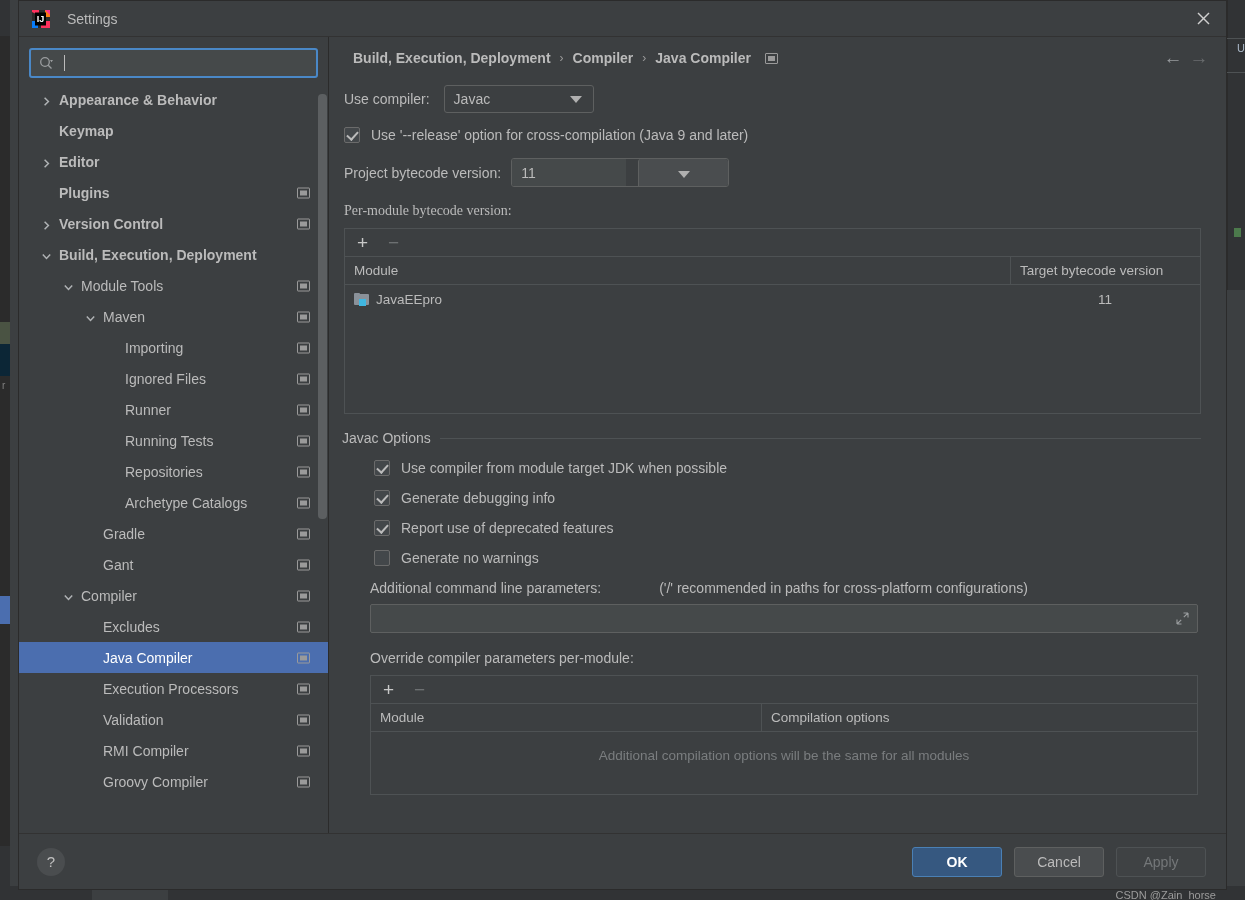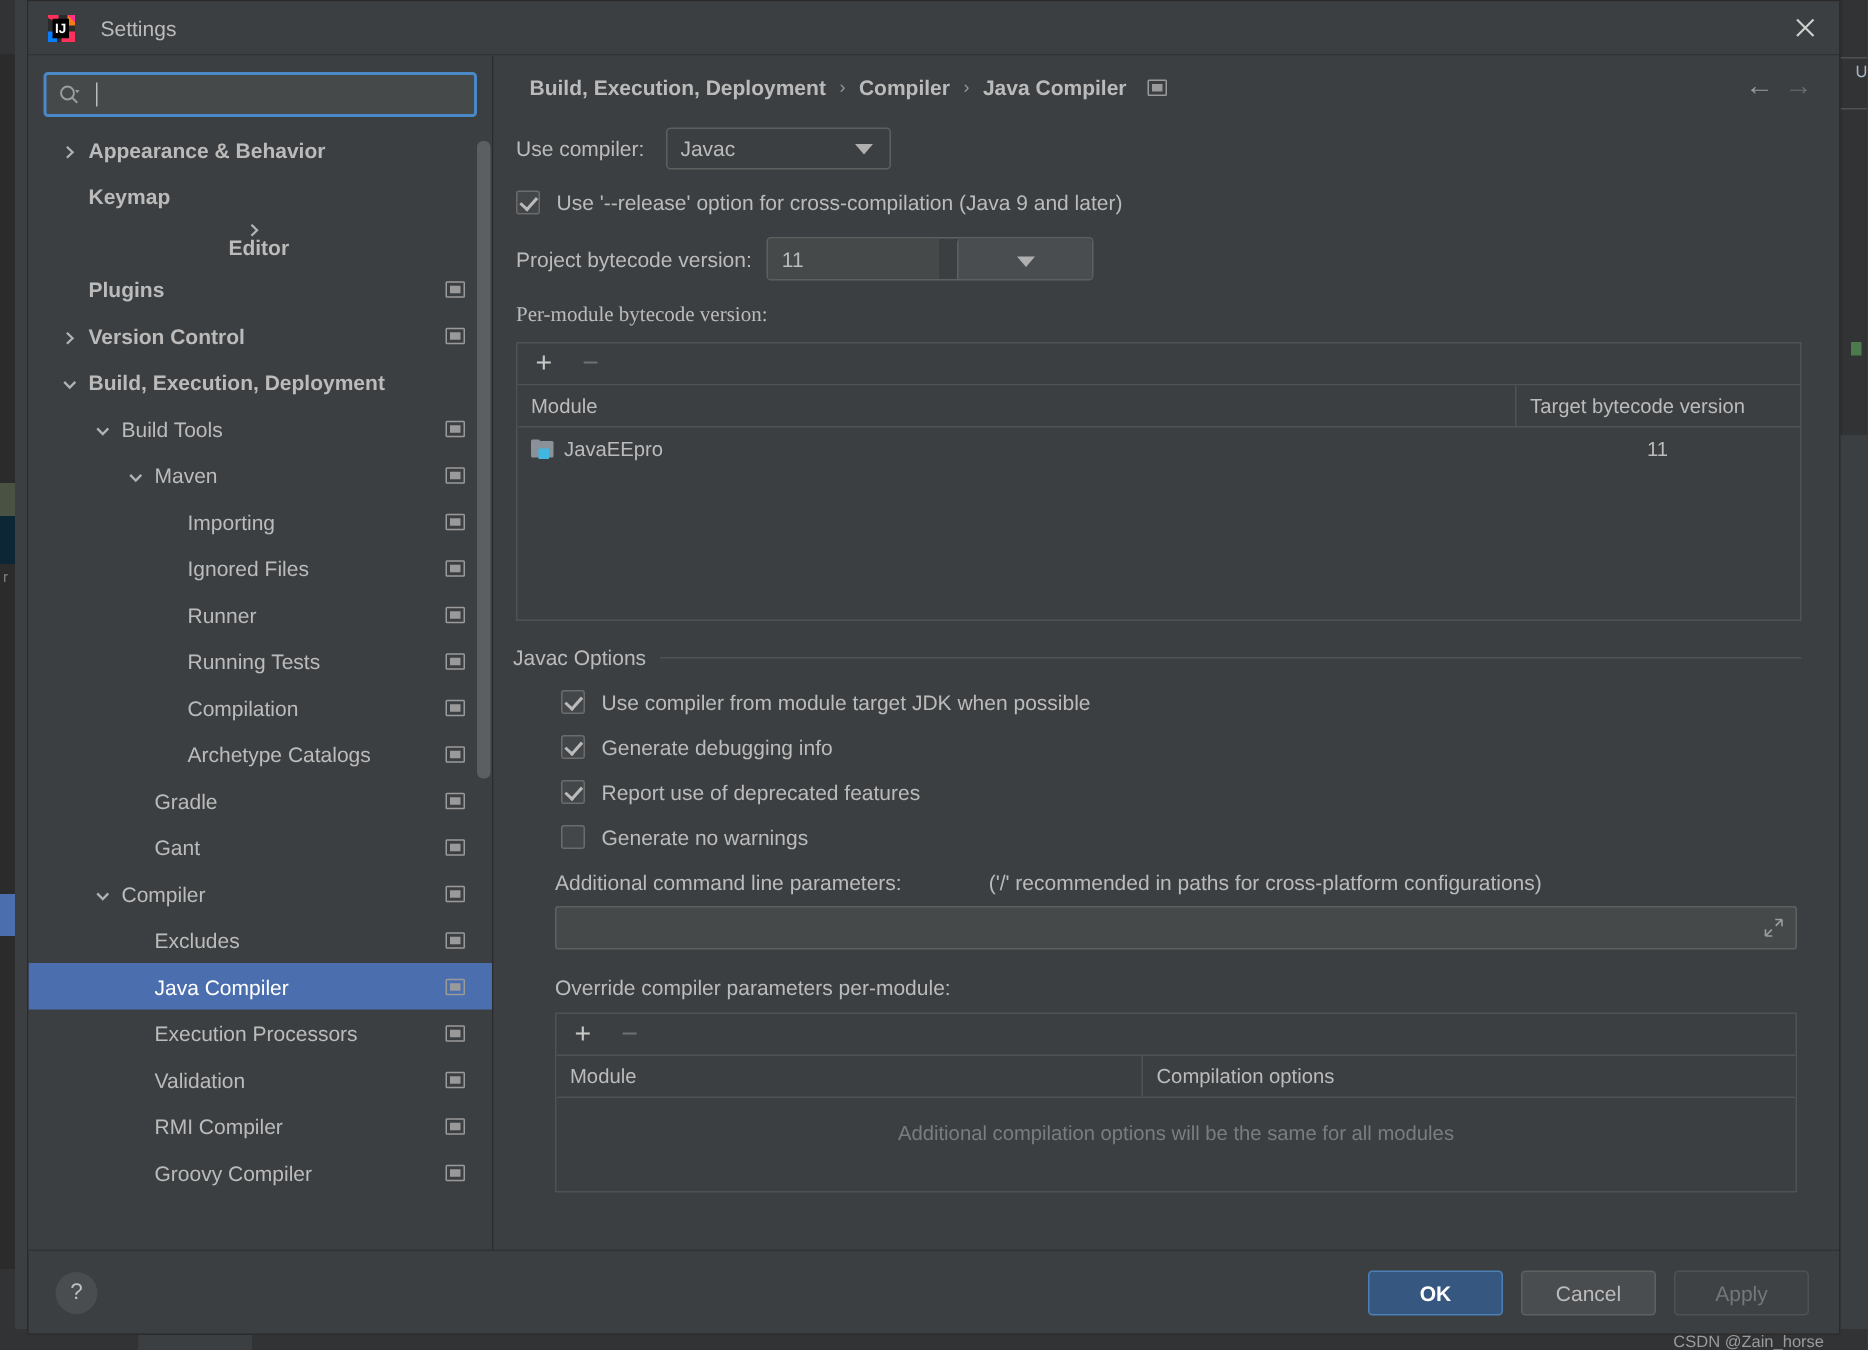--- a/index.html
+++ b/index.html
@@ -362,21 +362,21 @@
             <div class="tree-item bold" style="padding-left: 22px;">
               <span class="arrow"><svg width="11" height="11" viewBox="0 0 11 11">
                   <path d="M3.6 1.8 L7.4 5.5 L3.6 9.2" fill="none" stroke="#b0b3b5" stroke-width="1.5"></path>
                 </svg></span>
               <span class="tree-label">Appearance &amp; Behavior</span>
             </div>
             <div class="tree-item bold" style="padding-left: 22px;">
               <span class="arrow none"></span>
               <span class="tree-label">Keymap</span>
             </div>
-            <div class="tree-item bold" style="padding-left: 22px; flex-direction: column;">
+            <div class="tree-item bold" style="padding-left: 22px;">
               <span class="arrow"><svg width="11" height="11" viewBox="0 0 11 11">
                   <path d="M3.6 1.8 L7.4 5.5 L3.6 9.2" fill="none" stroke="#b0b3b5" stroke-width="1.5"></path>
                 </svg></span>
               <span class="tree-label">Editor</span>
             </div>
             <div class="tree-item bold" style="padding-left: 22px;">
               <span class="arrow none"></span>
               <span class="tree-label">Plugins</span>
               <span class="proj-icon"></span>
             </div>
@@ -390,21 +390,21 @@
             <div class="tree-item bold" style="padding-left: 22px;">
               <span class="arrow"><svg width="11" height="11" viewBox="0 0 11 11">
                   <path d="M1.8 3.6 L5.5 7.4 L9.2 3.6" fill="none" stroke="#b0b3b5" stroke-width="1.5"></path>
                 </svg></span>
               <span class="tree-label">Build, Execution, Deployment</span>
             </div>
             <div class="tree-item" style="padding-left: 44px;">
               <span class="arrow"><svg width="11" height="11" viewBox="0 0 11 11">
                   <path d="M1.8 3.6 L5.5 7.4 L9.2 3.6" fill="none" stroke="#b0b3b5" stroke-width="1.5"></path>
                 </svg></span>
-              <span class="tree-label">Build Tools</span>
+              <span class="tree-label">Module Tools</span>
               <span class="proj-icon"></span>
             </div>
             <div class="tree-item" style="padding-left: 66px;">
               <span class="arrow"><svg width="11" height="11" viewBox="0 0 11 11">
                   <path d="M1.8 3.6 L5.5 7.4 L9.2 3.6" fill="none" stroke="#b0b3b5" stroke-width="1.5"></path>
                 </svg></span>
               <span class="tree-label">Maven</span>
               <span class="proj-icon"></span>
             </div>
             <div class="tree-item" style="padding-left: 88px;">
@@ -422,21 +422,21 @@
               <span class="tree-label">Runner</span>
               <span class="proj-icon"></span>
             </div>
             <div class="tree-item" style="padding-left: 88px;">
               <span class="arrow none"></span>
               <span class="tree-label">Running Tests</span>
               <span class="proj-icon"></span>
             </div>
             <div class="tree-item" style="padding-left: 88px;">
               <span class="arrow none"></span>
-              <span class="tree-label">Compilation</span>
+              <span class="tree-label">Repositories</span>
               <span class="proj-icon"></span>
             </div>
             <div class="tree-item" style="padding-left: 88px;">
               <span class="arrow none"></span>
               <span class="tree-label">Archetype Catalogs</span>
               <span class="proj-icon"></span>
             </div>
             <div class="tree-item" style="padding-left: 66px;">
               <span class="arrow none"></span>
               <span class="tree-label">Gradle</span>

